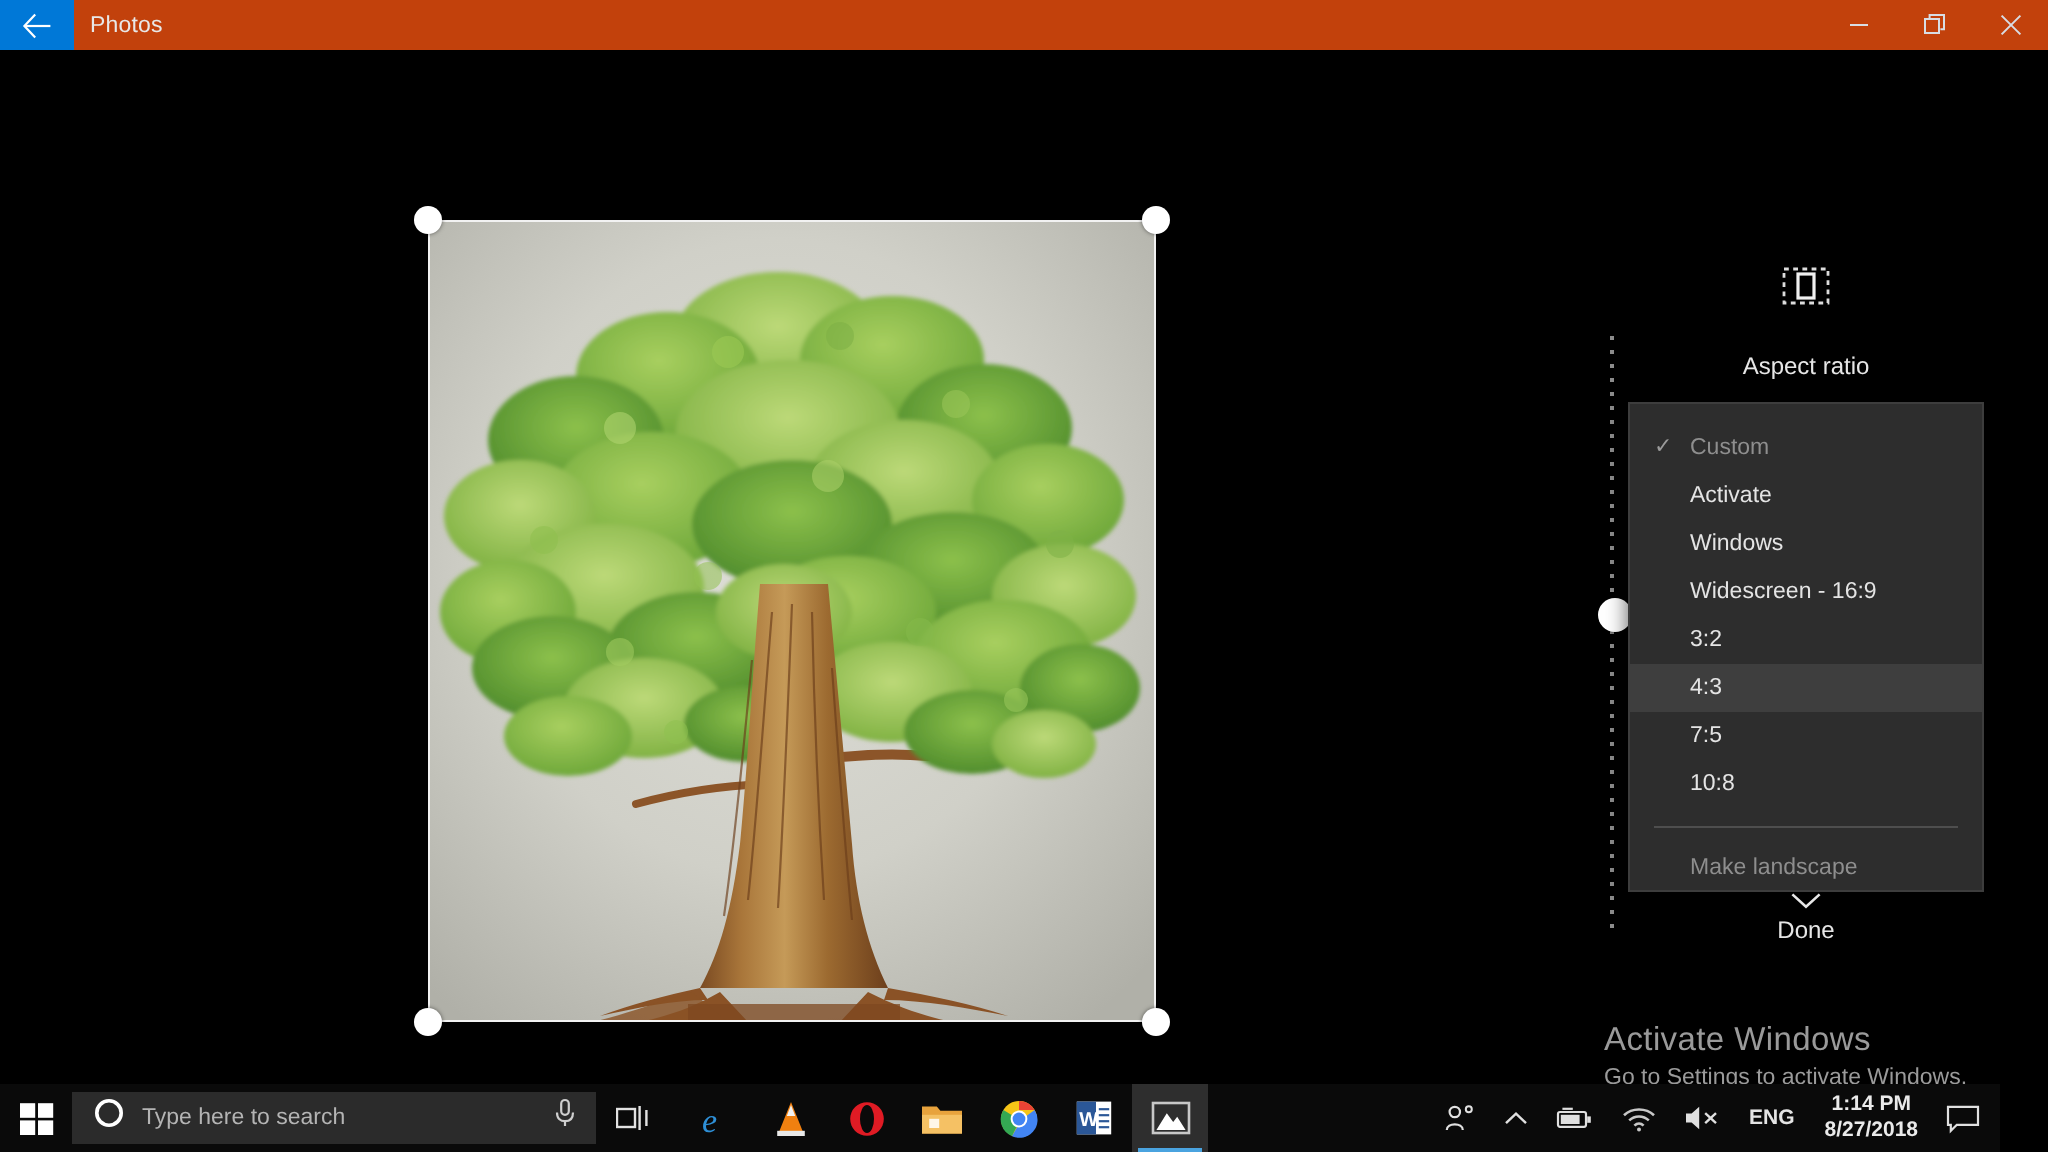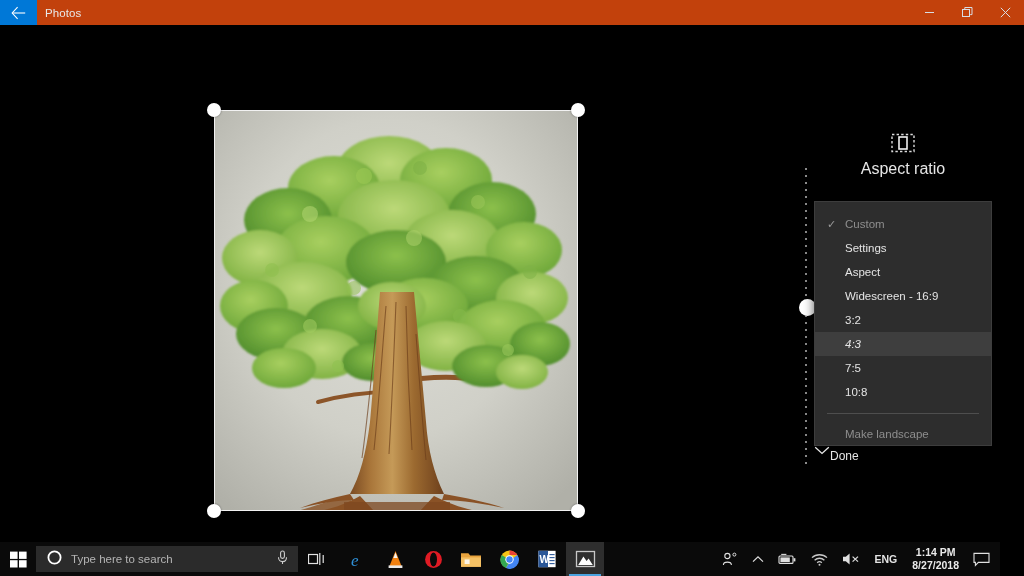--- a/index.html
+++ b/index.html
@@ -68,46 +68,46 @@
   .rail-handle{
     position:absolute; left:799px; top:274px; width:17px; height:17px;
     border-radius:50%; background:#fff; box-shadow:0 0 2px rgba(0,0,0,.6); cursor:pointer;
   }
 
   .aspect-head{
     position:absolute; left:814px; top:108px; width:178px;
     display:flex; flex-direction:column; align-items:center; cursor:pointer;
   }
   .aspect-icon{ width:24px; height:20px; position:relative; }
-  .aspect-label{ margin-top:7px; color:#e6e6e6; font-size:16px; }
+  .aspect-label{ margin-top:23px; color:#e6e6e6; font-size:12px; }
 
   
   .dropdown{
     position:absolute; left:814px; top:176px; width:178px; height:245px;
     background:#2d2d2d; border:1px solid #3d3d3d;
     box-shadow:0 2px 10px rgba(0,0,0,.65);
   }
   .menu-item{
     position:relative; height:24px; display:flex; align-items:center;
     padding-left:30px; color:#e4e4e4; font-size:11.5px; cursor:pointer;
   }
   .menu-item.first{ margin-top:10px; }
   .menu-item.disabled{ color:#8e8e8e; cursor:default; }
-  .menu-item.highlight{ background:#3e3e3e;font-style:italic; }
+  .menu-item.highlight{ background:#3e3e3e; }
   .check{
     position:absolute; left:12px; top:50%; transform:translateY(-50%);
     color:#9a9a9a; font-size:11px; line-height:1;
   }
   .menu-sep{
     height:1px; background:#4e4e4e; margin:9px 12px 8px 12px;
   }
 
   .done-block{
     position:absolute; left:814px; top:421px; width:178px;
-    display:flex; flex-direction:row; align-items:flex-start; cursor:pointer;
+    display:flex; flex-direction:column; align-items:center; cursor:pointer;
   }
   .done-label{ margin-top:3px; color:#e6e6e6; font-size:12px; }
 
   
   .watermark{ position:absolute; left:802px; top:486px; }
   .wm-title{ color:#9a9a9a; font-size:16.5px; font-weight:400; letter-spacing:.2px; }
   .wm-sub{ color:#9a9a9a; font-size:11.5px; margin-top:3px; }
 
   
   .taskbar{
@@ -324,24 +324,24 @@
       </div>
       <div class="aspect-label">Aspect ratio</div>
     </div>
 
     <div class="dropdown">
       <div class="menu-item first disabled">
         <span class="check">✓</span>
         <span>Custom</span>
       </div>
       <div class="menu-item">
-        <span>Settings</span>
+        <span>Activate</span>
       </div>
       <div class="menu-item">
-        <span>Aspect</span>
+        <span>Windows</span>
       </div>
       <div class="menu-item">
         <span>Widescreen - 16:9</span>
       </div>
       <div class="menu-item">
         <span>3:2</span>
       </div>
       <div class="menu-item highlight">
         <span>4:3</span>
       </div>
@@ -357,20 +357,24 @@
       </div>
     </div>
 
     <div class="done-block">
       <svg width="16" height="9" viewBox="0 0 16 9">
         <path d="M1.2 1.2 L8 7.4 L14.8 1.2" fill="none" stroke="#e8e8e8" stroke-width="1.3"></path>
       </svg>
       <div class="done-label">Done</div>
     </div>
 
+    <div class="watermark">
+      <div class="wm-title">Activate Windows</div>
+      <div class="wm-sub">Go to Settings to activate Windows.</div>
+    </div>
   </div>
 
   <div class="taskbar">
 
     <div class="start-btn">
       <svg width="17" height="17" viewBox="0 0 17 17">
         <rect x="0" y="0.6" width="7.6" height="7.3" fill="#fff"></rect>
         <rect x="9" y="0.6" width="7.6" height="7.3" fill="#fff"></rect>
         <rect x="0" y="9.2" width="7.6" height="7.3" fill="#fff"></rect>
         <rect x="9" y="9.2" width="7.6" height="7.3" fill="#fff"></rect>

